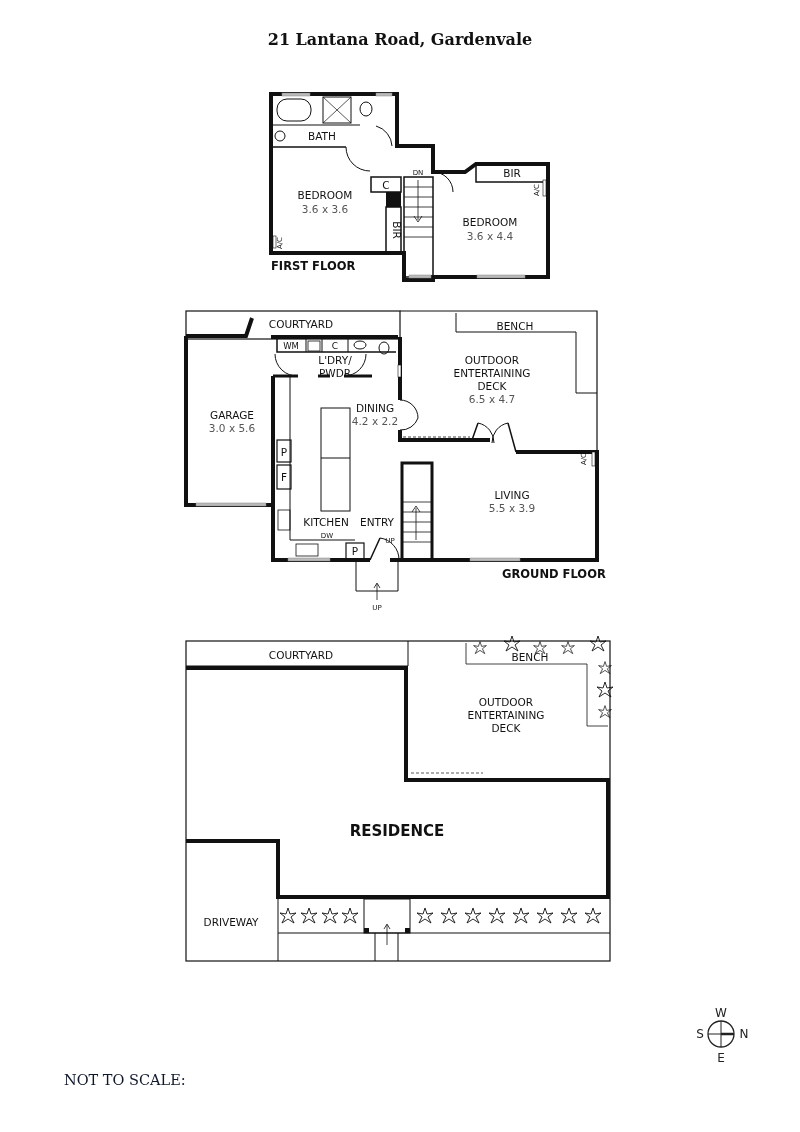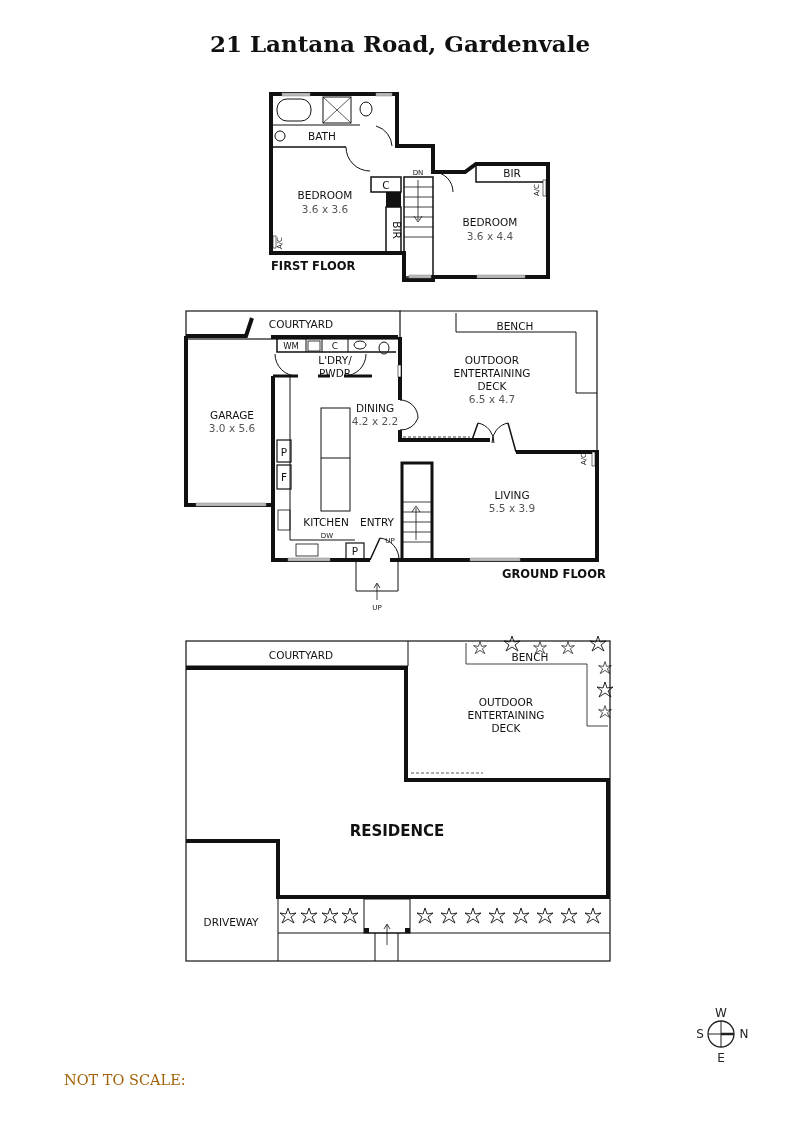--- a/index.html
+++ b/index.html
@@ -1,31 +1,31 @@
 <!DOCTYPE html>
 <html><head>
 <meta charset="utf-8">
 <style>
   html, body { margin:0; padding:0; background:#ffffff; }
   body { width:800px; height:1132px; position:relative; overflow:hidden; }
   .title {
     position:absolute; left:0; top:30px; width:800px; text-align:center;
     font-family:"DejaVu Serif", "Liberation Serif", serif; font-weight:bold;
-    font-size:23px; color:#111;
+    font-size:16px; color:#111;
   }
   svg.plan { position:absolute; left:0; top:0; }
   .lbl { font-family:"DejaVu Sans", "Liberation Sans", sans-serif; font-size:10.5px; fill:#111; text-anchor:middle; }
   .dim { font-family:"DejaVu Sans", "Liberation Sans", sans-serif; font-size:10.5px; fill:#555; text-anchor:middle; }
   .small { font-family:"DejaVu Sans", "Liberation Sans", sans-serif; font-size:7px; fill:#111; text-anchor:middle; }
   .floorlbl { font-family:"DejaVu Sans", "Liberation Sans", sans-serif; font-size:11.5px; font-weight:bold; fill:#111; }
   .res { font-family:"DejaVu Sans", "Liberation Sans", sans-serif; font-size:15px; font-weight:bold; fill:#111; text-anchor:middle; }
   .compass { font-family:"DejaVu Sans", "Liberation Sans", sans-serif; font-size:12px; fill:#222; text-anchor:middle; }
   .footer {
     position:absolute; left:64px; top:1071px;
-    font-family:"DejaVu Serif", "Liberation Serif", serif; font-size:14.5px; color:#a16207; line-height:18px;
+    font-family:"DejaVu Serif", "Liberation Serif", serif; font-size:14.5px; color:#0f172a; line-height:18px;
   }
 </style>
 </head>
 <body>
 
 <div class="title">21 Lantana Road, Gardenvale</div>
 
 <svg class="plan" width="800" height="1132" viewBox="0 0 800 1132">
 
   <g fill="none" stroke="#111">

